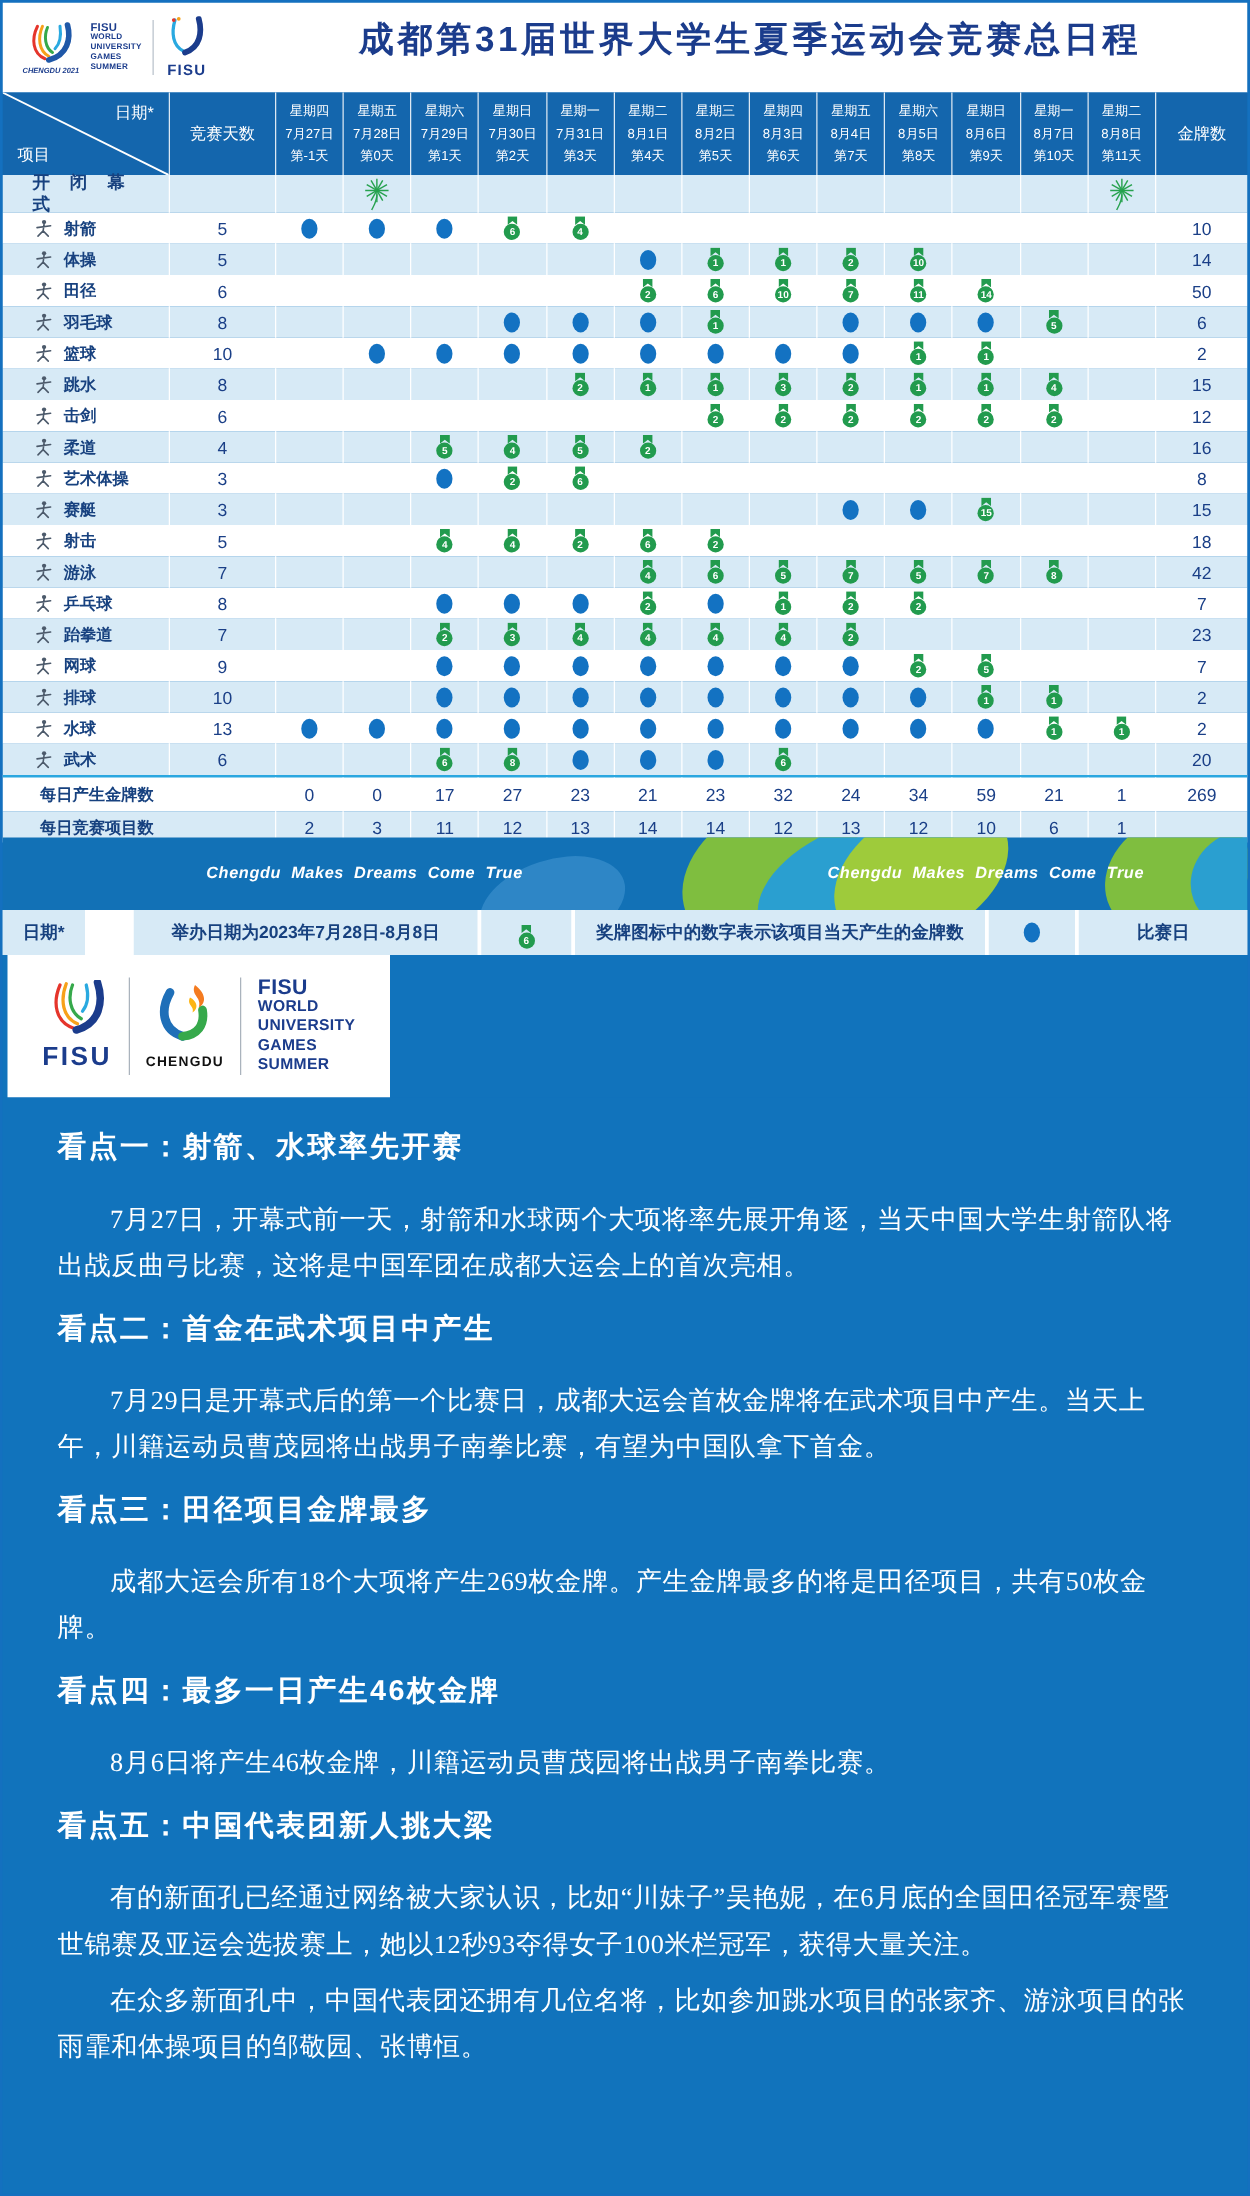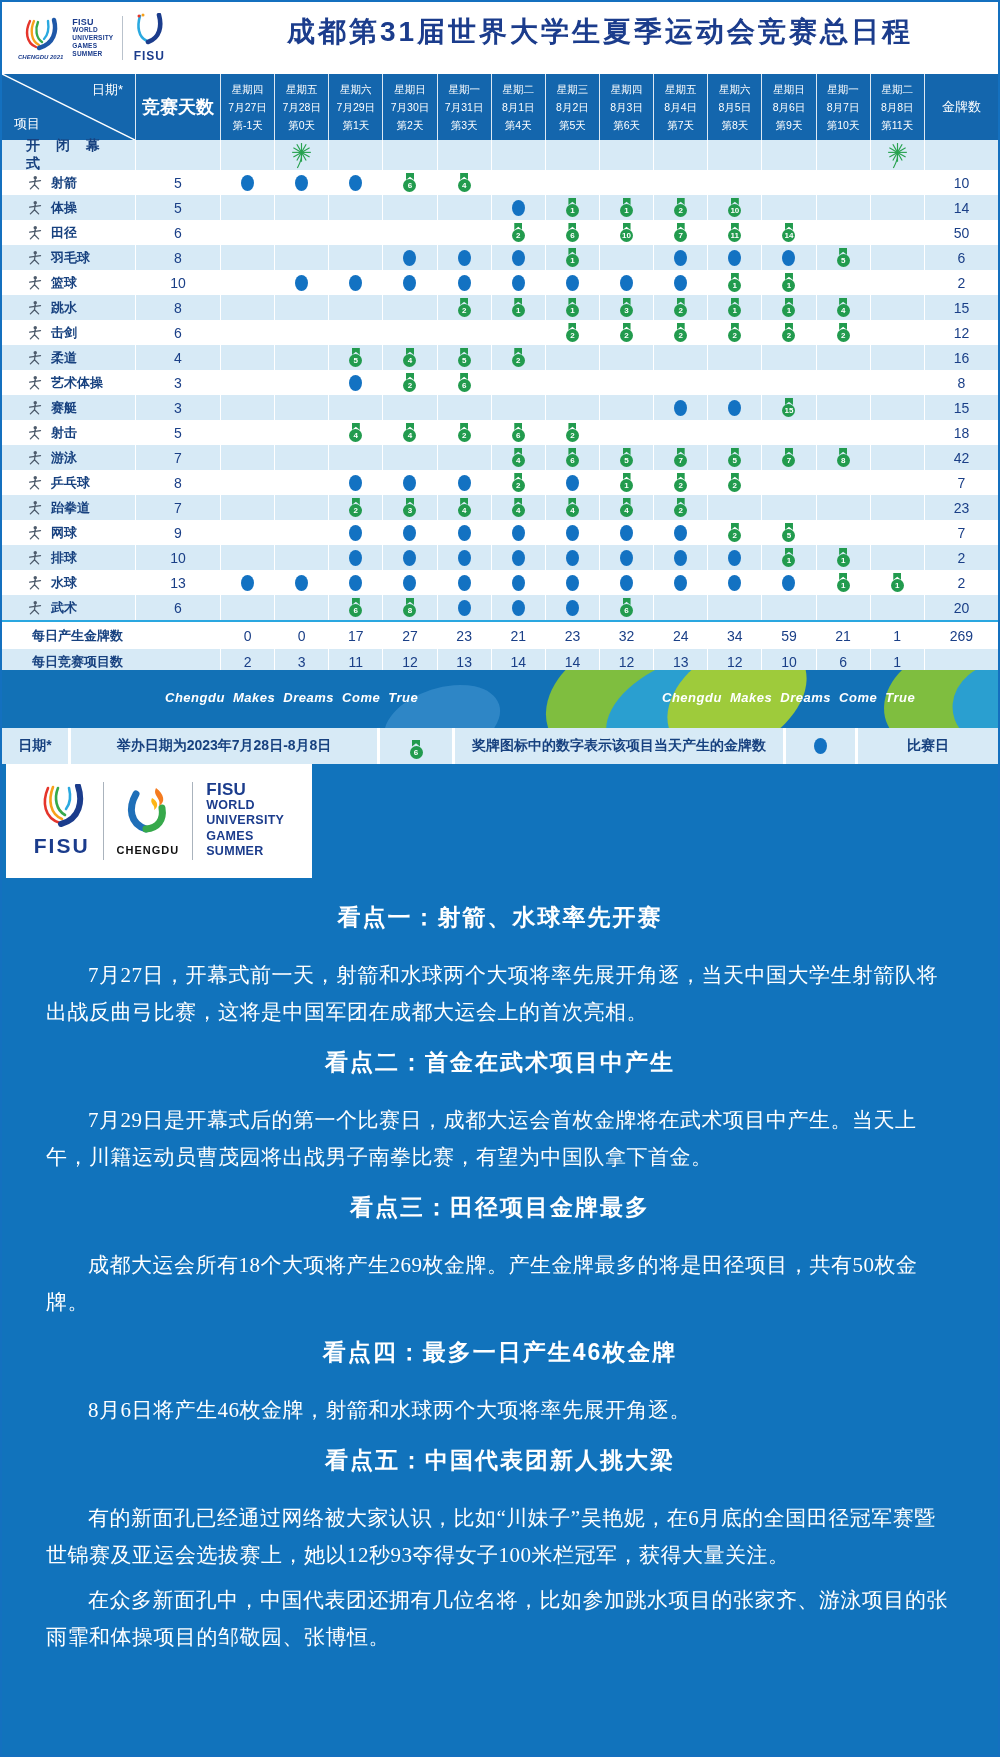--- a/index.html
+++ b/index.html
@@ -20,21 +20,21 @@
          font-size:28px;font-weight:900;color:#1b3c8c;letter-spacing:3px;white-space:nowrap;}
   
   .sched{position:absolute;top:72px;left:0;width:996px;color:#1a3f87;}
   .thead{display:flex;height:66px;background:#1466ad;color:#fff;}
   .thead .hc{border-left:1px solid rgba(255,255,255,.85);display:flex;align-items:center;justify-content:center;
              flex-direction:column;box-sizing:border-box;}
   .hc.corner{width:133px;border-left:none;position:relative;}
   .hc.corner svg{position:absolute;inset:0;}
   .hc.corner .ct{position:absolute;top:7px;right:12px;font-size:13px;}
   .hc.corner .cb{position:absolute;bottom:7px;left:12px;font-size:13px;}
-  .hc.dayscol{width:85px;font-size:18px;font-weight:bold;}
+  .hc.dayscol{width:85px;font-size:13px;}
   .hc.date{width:54.15px;font-size:10.5px;line-height:18px;}
   .hc.goldcol{flex:1;font-size:13px;}
   .trow{display:flex;height:25px;background:#fff;}
   .trow.alt{background:#d7eaf6;}
   .trow.cer{height:30px;}
   .trow .c{box-sizing:border-box;display:flex;align-items:center;justify-content:center;border-left:1px solid #fff;}
   .trow .c:first-child{border-left:none;}
   .c.name{width:133px;justify-content:flex-start;padding-left:24px;}
   .c.days{width:85px;font-size:14px;}
   .c.day{width:54.15px;}
@@ -52,36 +52,36 @@
            font-size:8px;line-height:13px;text-align:center;font-weight:bold;font-style:normal;}
   
   .band{position:absolute;top:668px;left:0;right:0;height:58px;background:#1271b6;overflow:hidden;}
   .band .blob{position:absolute;border-radius:50%;}
   .slogan{position:absolute;top:20px;color:#fff;font-size:13px;font-style:italic;font-weight:bold;
           letter-spacing:.5px;word-spacing:4px;white-space:nowrap;}
   
   .legend{position:absolute;top:726px;left:0;right:0;height:36px;background:#fff;display:flex;gap:3px;}
   .legend .seg{background:#d7eaf6;display:flex;align-items:center;justify-content:center;
                font-size:14px;font-weight:bold;color:#17417f;}
-  .seg.s1{width:66px;} .seg.s2{width:306px;} .seg.s3{width:72px;} .seg.s4{width:328px;} .seg.s5{width:69px;} .seg.s6{flex:1;}
+  .seg.s1{width:66px;} .seg.s2{width:275px;margin-left:36px;} .seg.s3{width:72px;} .seg.s4{width:328px;} .seg.s5{width:69px;} .seg.s6{flex:1;}
   
   .strip{position:absolute;top:762px;left:0;right:0;height:114px;background:#1173bc;}
   .card{position:absolute;left:4px;top:0;width:306px;height:114px;background:#fff;
         display:flex;align-items:center;justify-content:center;gap:13px;}
   .card .div{width:1px;height:78px;background:#aab3bd;}
   .lblock{display:flex;flex-direction:column;align-items:center;}
   .lblock .fisu-big{font-size:21px;font-weight:900;color:#1b3c8c;letter-spacing:2px;margin-top:2px;}
   .lblock .chg{font-size:11px;font-weight:700;color:#111;letter-spacing:1px;margin-top:2px;}
   .stack{display:flex;flex-direction:column;line-height:15.5px;}
   .stack span{font-size:12.5px;color:#1b3c8c;font-weight:bold;letter-spacing:.3px;}
   .stack span:first-child{font-size:17px;font-weight:900;}
   
   .hl{position:absolute;top:876px;left:0;right:0;bottom:0;background:#1173bc;color:#fff;
       padding:8px 44px 0 44px;box-sizing:border-box;}
-  .hl h2{font-size:23px;font-weight:800;letter-spacing:2px;margin:16px 0 24px 0;text-align:center;}
+  .hl h2{font-size:23px;font-weight:800;letter-spacing:2px;margin:16px 0 24px 0;}
   .hl p{font-family:"Liberation Serif",serif;font-size:21px;line-height:37px;margin:0 0 8px 0;
         text-indent:2em;letter-spacing:.5px;}
 </style>
 </head>
 <body>
 
 <div class="page">
 
   <div class="top">
     <div class="brand">
@@ -1273,21 +1273,21 @@
       <div>
         <h2>看点二：首金在武术项目中产生</h2>
         <p>7月29日是开幕式后的第一个比赛日，成都大运会首枚金牌将在武术项目中产生。当天上午，川籍运动员曹茂园将出战男子南拳比赛，有望为中国队拿下首金。</p>
       </div>
       <div>
         <h2>看点三：田径项目金牌最多</h2>
         <p>成都大运会所有18个大项将产生269枚金牌。产生金牌最多的将是田径项目，共有50枚金牌。</p>
       </div>
       <div>
         <h2>看点四：最多一日产生46枚金牌</h2>
-        <p>8月6日将产生46枚金牌，射箭和水球两个大项将率先展开角逐。</p>
+        <p>8月6日将产生46枚金牌，川籍运动员曹茂园将出战男子南拳比赛。</p>
       </div>
       <div>
         <h2>看点五：中国代表团新人挑大梁</h2>
         <p>有的新面孔已经通过网络被大家认识，比如“川妹子”吴艳妮，在6月底的全国田径冠军赛暨世锦赛及亚运会选拔赛上，她以12秒93夺得女子100米栏冠军，获得大量关注。</p>
         <p>在众多新面孔中，中国代表团还拥有几位名将，比如参加跳水项目的张家齐、游泳项目的张雨霏和体操项目的邹敬园、张博恒。</p>
       </div>
     </div>
 
 </div>
 

